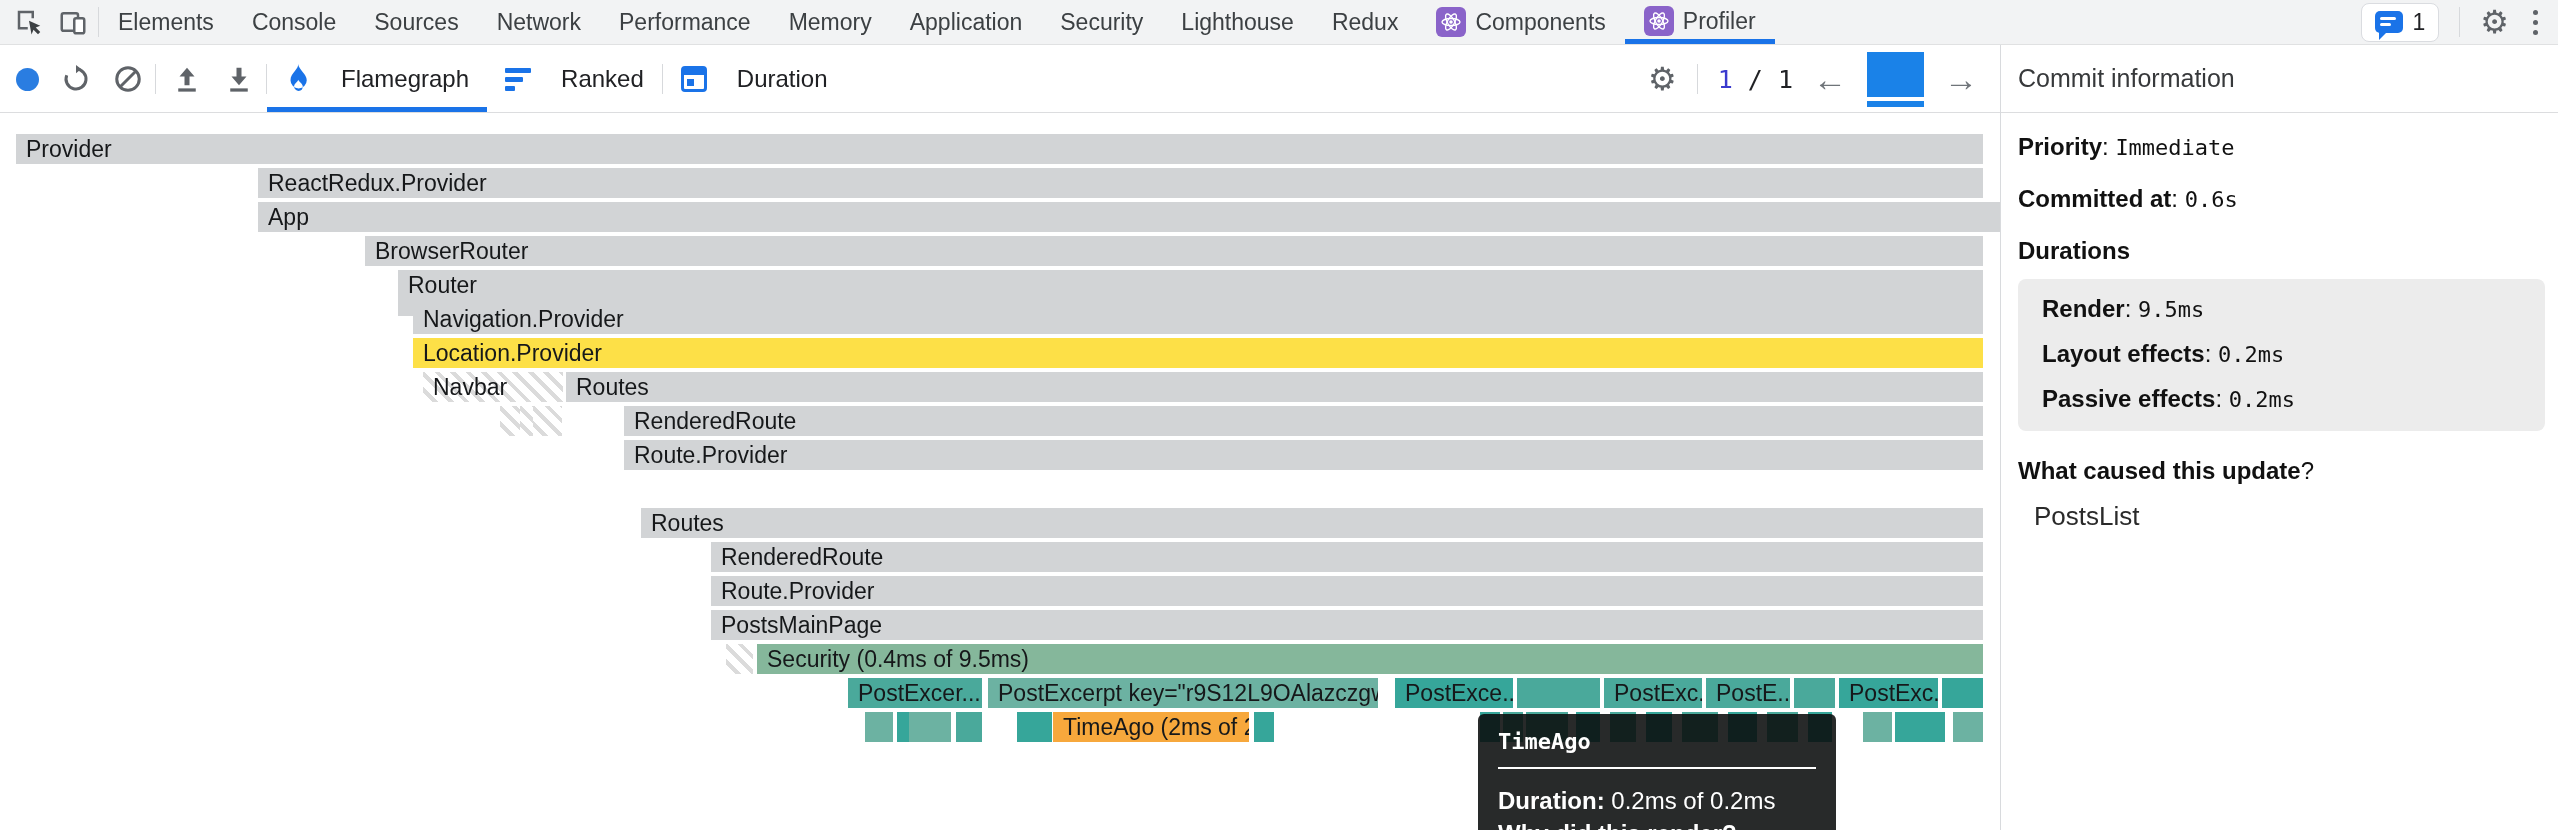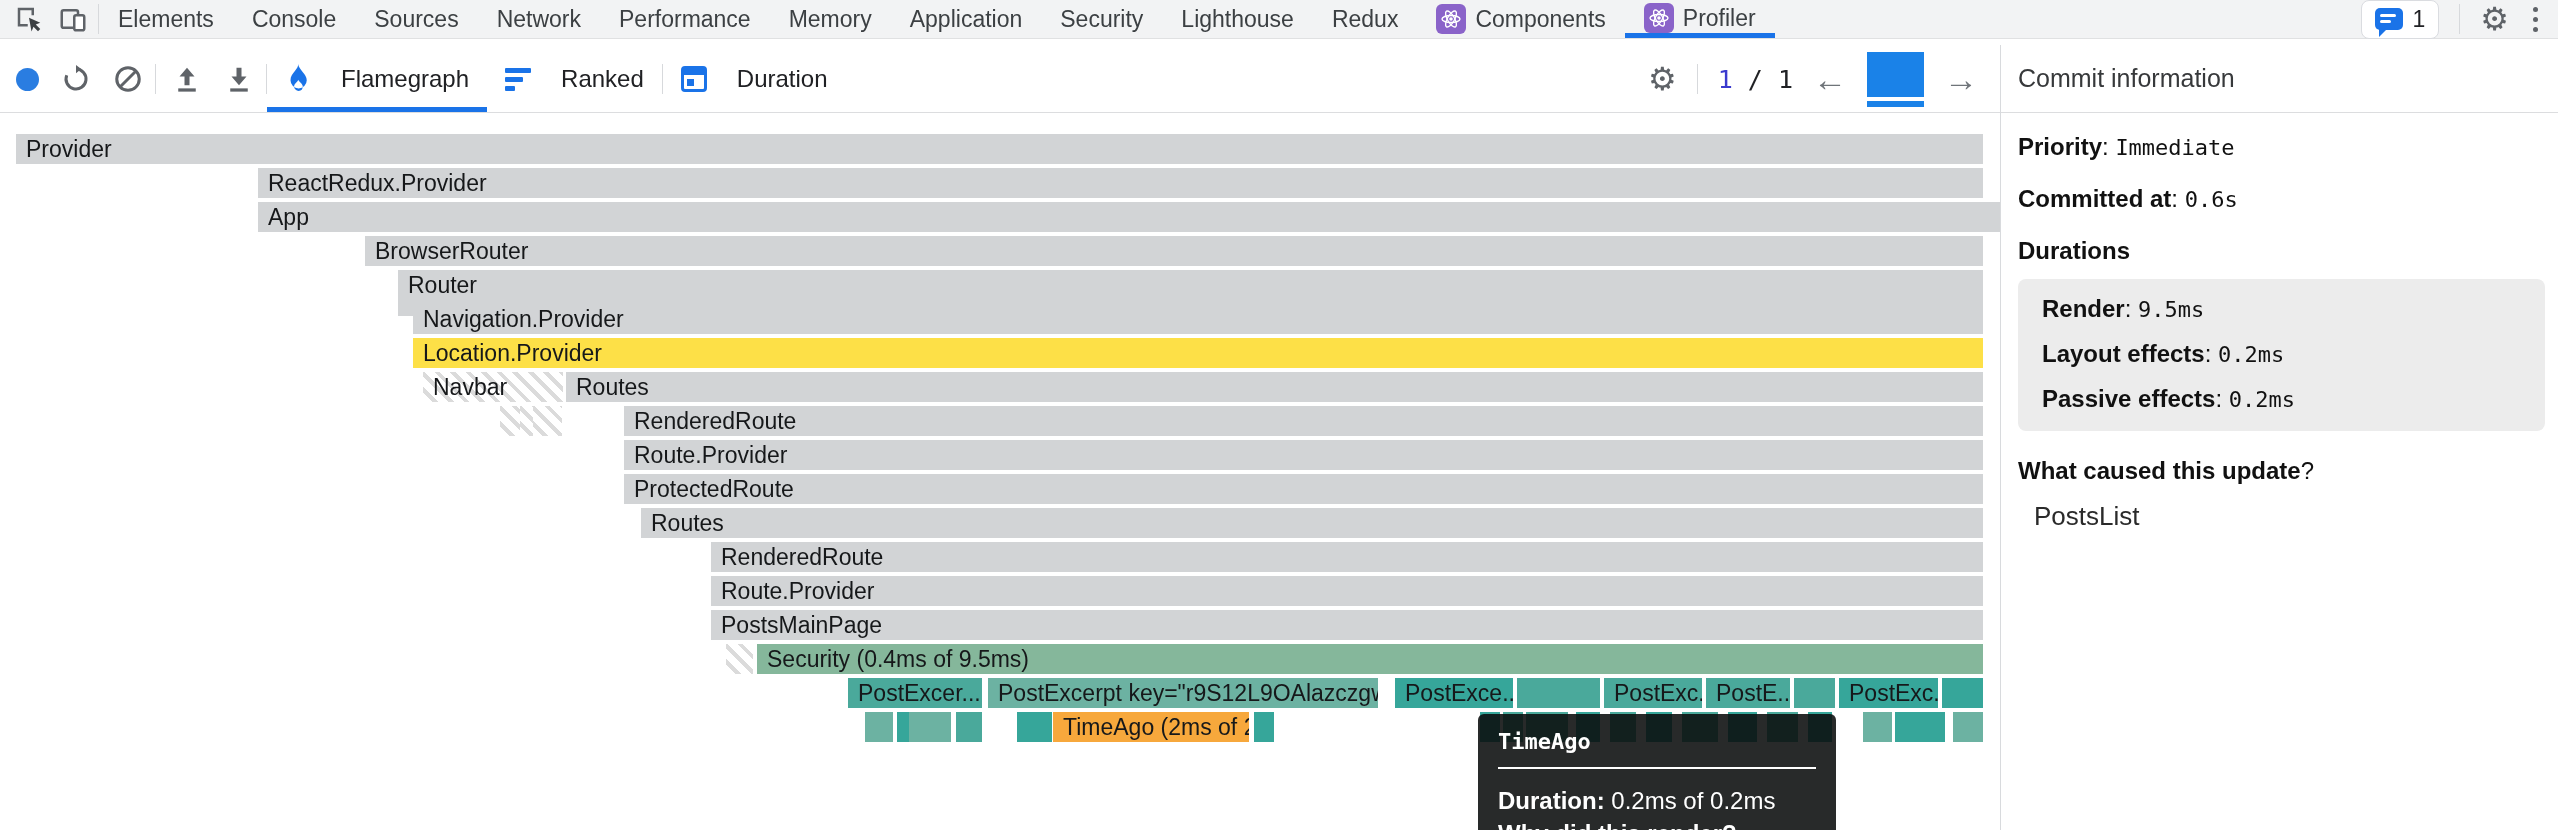--- a/index.html
+++ b/index.html
@@ -1,21 +1,21 @@
 <!DOCTYPE html>
 <html><head>
 <meta charset="utf-8">
 <style>
   * { margin:0; padding:0; box-sizing:border-box; }
   html,body { width:2558px; height:830px; overflow:hidden; background:#fff;
               font-family:"Liberation Sans", sans-serif; }
   .mono { font-family:"DejaVu Sans Mono", monospace; }
 
   
-  .topbar { position:absolute; left:0; top:0; width:2558px; height:39px;
+  .topbar { position:absolute; left:0; top:0; width:2558px; height:45px;
             background:#f2f3f4; border-bottom:1px solid #e0e1e2;
             display:flex; align-items:stretch; }
   .tb-icons { display:flex; align-items:center; padding:0 10px 0 14px; gap:14px; }
   .vsep { width:1px; height:30px; background:#d7d9dc; align-self:center; }
   .tabs { display:flex; align-items:stretch; }
   .tab { display:flex; align-items:center; padding:0 19px; font-size:23px;
          color:#3c4043; white-space:nowrap; }
   .tab.active { border-bottom:5px solid #1a73e8; padding-top:3px; }
   .react-badge { width:30px; height:30px; border-radius:6px; background:#8a63c9;
                  display:flex; align-items:center; justify-content:center; margin-right:9px; }
@@ -230,21 +230,20 @@
       <div class="seg" style="background: rgb(210, 212, 214); left: 398px; top: 270px; width: 1585px; height: 46px;">Router</div>
       <div class="seg" style="background: rgb(210, 212, 214); left: 413px; top: 304px; width: 1570px; height: 30px;">Navigation.Provider</div>
       <div class="seg" style="background: #fde047; left: 413px; top: 338px; width: 1570px; height: 30px;">Location.Provider</div>
       <div class="seg hatch" style="left: 423px; top: 372px; width: 140px; height: 30px;">Navbar</div>
       <div class="seg" style="background: rgb(210, 212, 214); left: 566px; top: 372px; width: 1417px; height: 30px;">Routes</div>
       <div class="seg hatch" style="left: 500px; top: 406px; width: 17px; height: 30px;"></div>
       <div class="seg hatch" style="left: 520px; top: 406px; width: 11px; height: 30px;"></div>
       <div class="seg hatch" style="left: 533px; top: 406px; width: 29px; height: 30px;"></div>
       <div class="seg" style="background: rgb(210, 212, 214); left: 624px; top: 406px; width: 1359px; height: 30px;">RenderedRoute</div>
       <div class="seg" style="background: rgb(210, 212, 214); left: 624px; top: 440px; width: 1359px; height: 30px;">Route.Provider</div>
-      <div class="seg" style="background: rgb(210, 212, 214); left: 624px; top: 474px; width: 1359px; height: 30px;">ProtectedRoute</div>
       <div class="seg" style="background: rgb(210, 212, 214); left: 641px; top: 508px; width: 1342px; height: 30px;">Routes</div>
       <div class="seg" style="background: rgb(210, 212, 214); left: 711px; top: 542px; width: 1272px; height: 30px;">RenderedRoute</div>
       <div class="seg" style="background: rgb(210, 212, 214); left: 711px; top: 576px; width: 1272px; height: 30px;">Route.Provider</div>
       <div class="seg" style="background: rgb(210, 212, 214); left: 711px; top: 610px; width: 1272px; height: 30px;">PostsMainPage</div>
       <div class="seg hatch" style="left: 726px; top: 644px; width: 27px; height: 30px;"></div>
       <div class="seg" style="background: rgb(133, 183, 155); left: 757px; top: 644px; width: 1226px; height: 30px;">Security (0.4ms of 9.5ms)</div>
       <div class="seg" style="background: rgb(74, 169, 155); left: 848px; top: 678px; width: 134px; height: 30px;">PostExcer...</div>
       <div class="seg" style="background: rgb(108, 178, 162); left: 988px; top: 678px; width: 390px; height: 30px;">PostExcerpt key="r9S12L9OAlazczgw...</div>
       <div class="seg" style="background: rgb(54, 166, 154); left: 1395px; top: 678px; width: 118px; height: 30px;">PostExce...</div>
       <div class="seg" style="background: rgb(74, 169, 155); left: 1517px; top: 678px; width: 83px; height: 30px;"></div>

